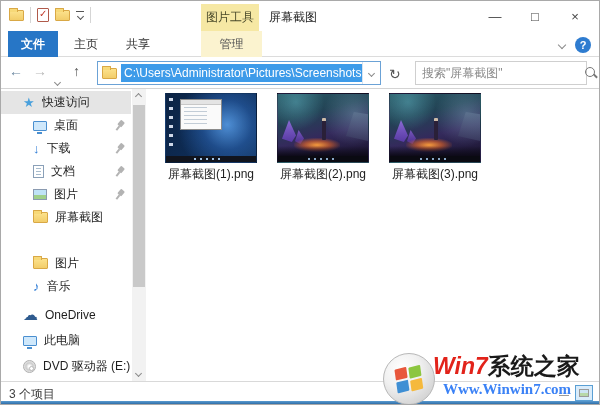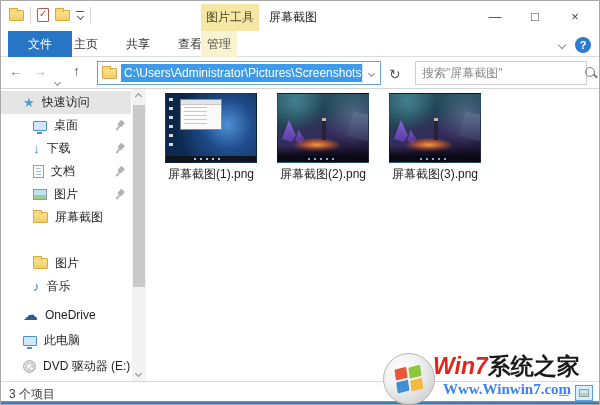--- a/index.html
+++ b/index.html
@@ -20,25 +20,25 @@
   .qat-caret { display:flex; flex-direction:column; align-items:center; }
   .qat-caret .bar { width:8px; height:1.5px; background:#555; margin-bottom:2px; }
   .tool-tab { position:absolute; left:200px; top:3px; width:58px; height:27px; background:#f6e8a4; color:#4a4a2a; font-size:12px; display:flex; align-items:center; justify-content:center; }
   .win-title { position:absolute; left:268px; top:8px; font-size:12px; color:#222; }
   .controls { position:absolute; right:4px; top:0; height:30px; display:flex; }
   .ctrl { width:40px; height:30px; display:flex; align-items:center; justify-content:center; font-size:13px; color:#444; }
 
   
   .tabsrow { position:absolute; left:0; top:30px; width:100%; height:26px; background:#fff; border-bottom:1px solid #dcdcdc; }
   .tab { position:absolute; top:0; height:26px; display:flex; align-items:center; justify-content:center; font-size:12px; color:#333; }
-  .tab.file { left:7px; width:64px; background:#2776c6; color:#fff; }
+  .tab.file { left:7px; width:50px; background:#2776c6; color:#fff;font-weight:bold; }
   .tab.home { left:60px; width:50px; }
   .tab.share { left:112px; width:50px; }
   .tab.view { left:164px; width:50px; }
-  .tab.manage { left:200px; width:36px; background:#fbf3cf; color:#555; }
+  .tab.manage { left:200px; width:61px; background:#fbf3cf; color:#555; }
   .ribbon-right { position:absolute; right:8px; top:6px; display:flex; align-items:center; gap:10px; }
   .help-badge { width:16px; height:16px; border-radius:50%; background:#2e7cd0; color:#fff; font-size:11px; font-weight:bold; display:flex; align-items:center; justify-content:center; }
 
   
   .addrrow { position:absolute; left:0; top:56px; width:100%; height:32px; background:#fff; border-bottom:1px solid #d4d4d4; }
   .navbtn { position:absolute; top:6px; font-size:14px; color:#6b87a0; }
   .navbtn.fwd { color:#b8b8b8; }
   .navchev { position:absolute; top:14px; }
   .addrbox { position:absolute; left:96px; top:4px; width:284px; height:24px; border:1px solid #6ba2d6; background:#fff; display:flex; align-items:center; }
   .addrbox .icon-folder { margin:0 4px 0 4px; flex:none; }
@@ -159,21 +159,20 @@
       <div class="ctrl">—</div>
       <div class="ctrl">□</div>
       <div class="ctrl">×</div>
     </div>
   </div>
 
   <div class="tabsrow">
     <div class="tab file">文件</div>
     <div class="tab home">主页</div>
     <div class="tab share">共享</div>
-    <div class="tab view">查看</div>
     <div class="tab manage">管理</div>
     <div class="ribbon-right">
       <span class="chev gray"></span>
       <span class="help-badge">?</span>
     </div>
   </div>
 
   <div class="addrrow">
     <span class="navbtn" style="left:8px">←</span>
     <span class="navbtn fwd" style="left:32px">→</span>

